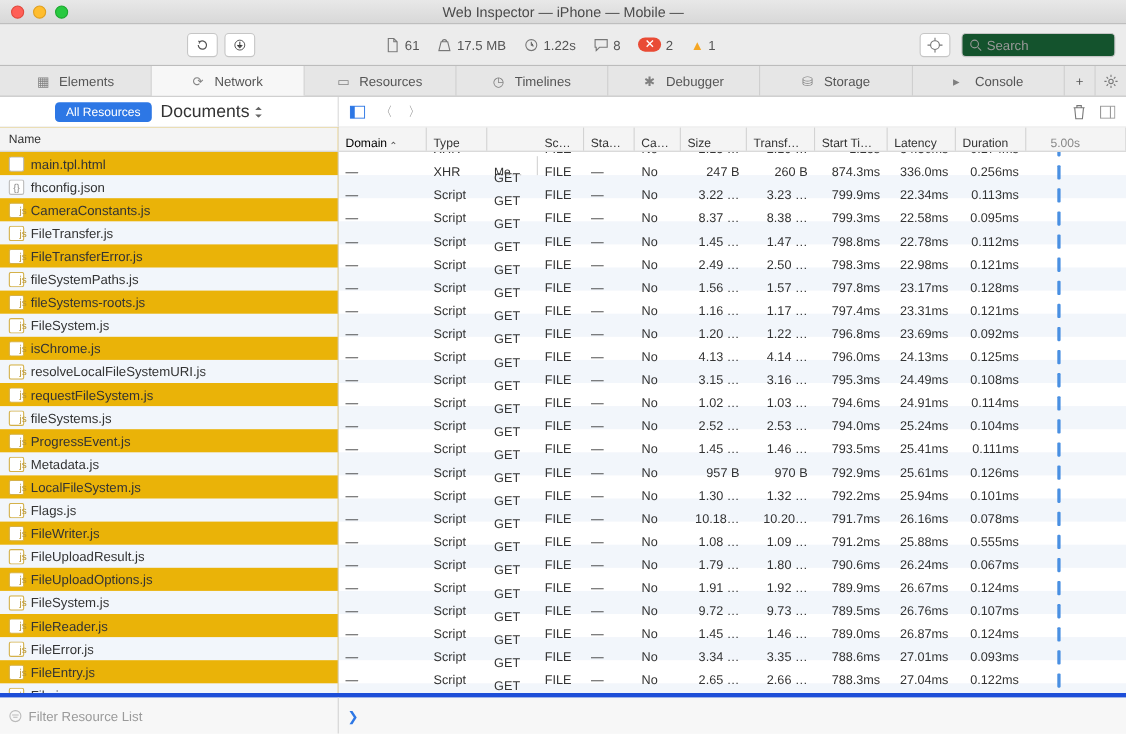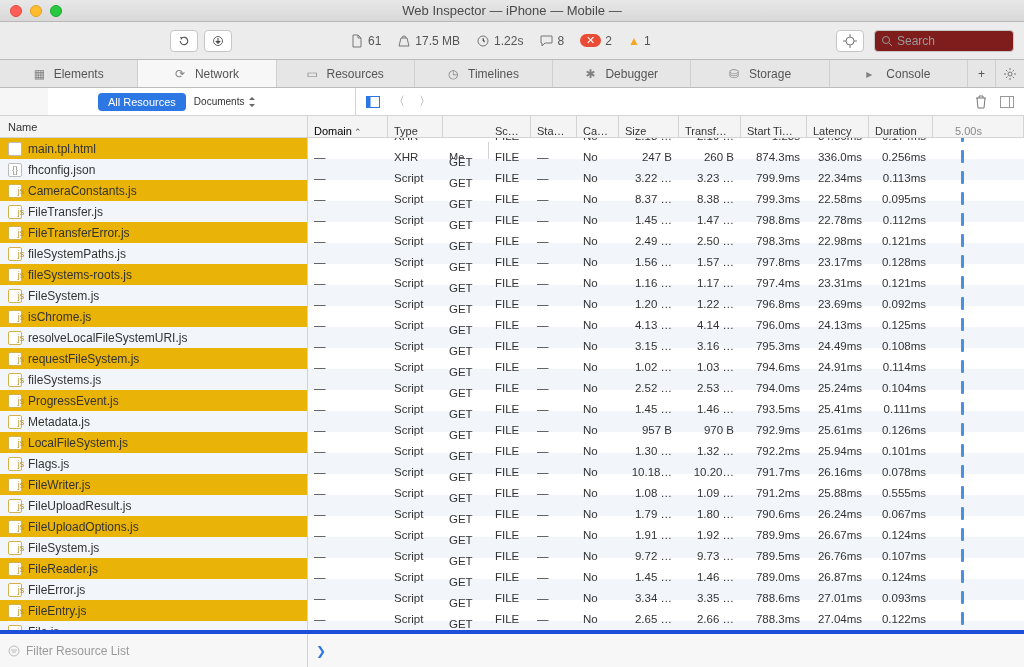--- a/index.html
+++ b/index.html
@@ -46,45 +46,45 @@
   background: #fff; border:1px solid #c6c6c6; border-radius:4px;
   display:flex; align-items:center; justify-content:center;
   color:#555; font-size:12px; cursor:pointer;
 }
 .toolbar .stats { display:flex; gap:16px; align-items:center; margin-left: 110px; color:#555; }
 .stat { display:flex; align-items:flex-start; gap:4px; font-size:12px;}
 .stat .ic { width:14px; height:14px; display:inline-flex; align-items:center; justify-content:center; }
 .err-badge { background:#e94b35; color:#fff; border-radius:8px; padding:0 6px; font-size:11px;}
 .warn-tri { color:#f5a623; }
 .toolbar .right { margin-left:auto; display:flex; gap:10px; align-items:center; }
-.search { display:flex; align-items:center; background:#7f1d1d; border:1px solid #c6c6c6; border-radius:4px; height:22px; padding:0 6px; width:140px; color:#999;}
+.search { display:flex; align-items:center; background:#14532d; border:1px solid #c6c6c6; border-radius:4px; height:22px; padding:0 6px; width:140px; color:#999;}
 .tabs {
   height: 28px; background:#e6e6e6; border-bottom:1px solid #bcbcbc;
   display:flex;
 }
 .tab {
   flex: 1 1 0; display:flex; align-items:center; justify-content:center; gap:6px;
   border-right:1px solid #cfcfcf; font-size:12px; color:#555; cursor:pointer;
 }
 .tab:last-of-type { flex:0 0 28px; border-right:none; }
 .tab.active { background:#f7f7f7; }
 .tab .tic { width:14px; height:14px; opacity:.7; }
 .plus-tab { flex:0 0 28px; border-right:1px solid #cfcfcf; }
 .gear-tab { flex:0 0 28px; }
 .subbar {
   height: 28px; display:flex; align-items:center; border-bottom:1px solid #d3d3d3;
 }
 .subbar-left {
   width: 308px; display:flex; align-items:center; padding-left:50px; gap:8px;
-  height:100%; border-right:1px solid #d3d3d3; background:#fff;margin-left:48px;
+  height:100%; border-right:1px solid #d3d3d3; background:#fff;
 }
 .pill {
   background:#2d77e5; color:#fff; border-radius:4px; padding:3px 10px; font-size:11px;
 }
-.docs { color:#333; font-size:10px; display:flex; align-items:center; gap:4px;}
+.docs { color:#333; font-size:16px; display:flex; align-items:center; gap:4px;}
 .subbar-right {
   flex:1; display:flex; align-items:center; height:100%; background:#fff;
   justify-content: space-between; padding-right:6px;
 }
 .subbar-right .navbtns { display:flex; gap:4px; padding-left:6px; align-items:center;}
 .icbtn { width:22px; height:20px; display:flex; align-items:center; justify-content:center; color:#8a8a8a; cursor:pointer; }
 .icbtn.sel { color:#2d77e5; }
 .table-area { flex:1; display:flex; min-height:0; }
 .name-col {
   width: 308px; border-right:1px solid #d3d3d3; display:flex; flex-direction:column;

